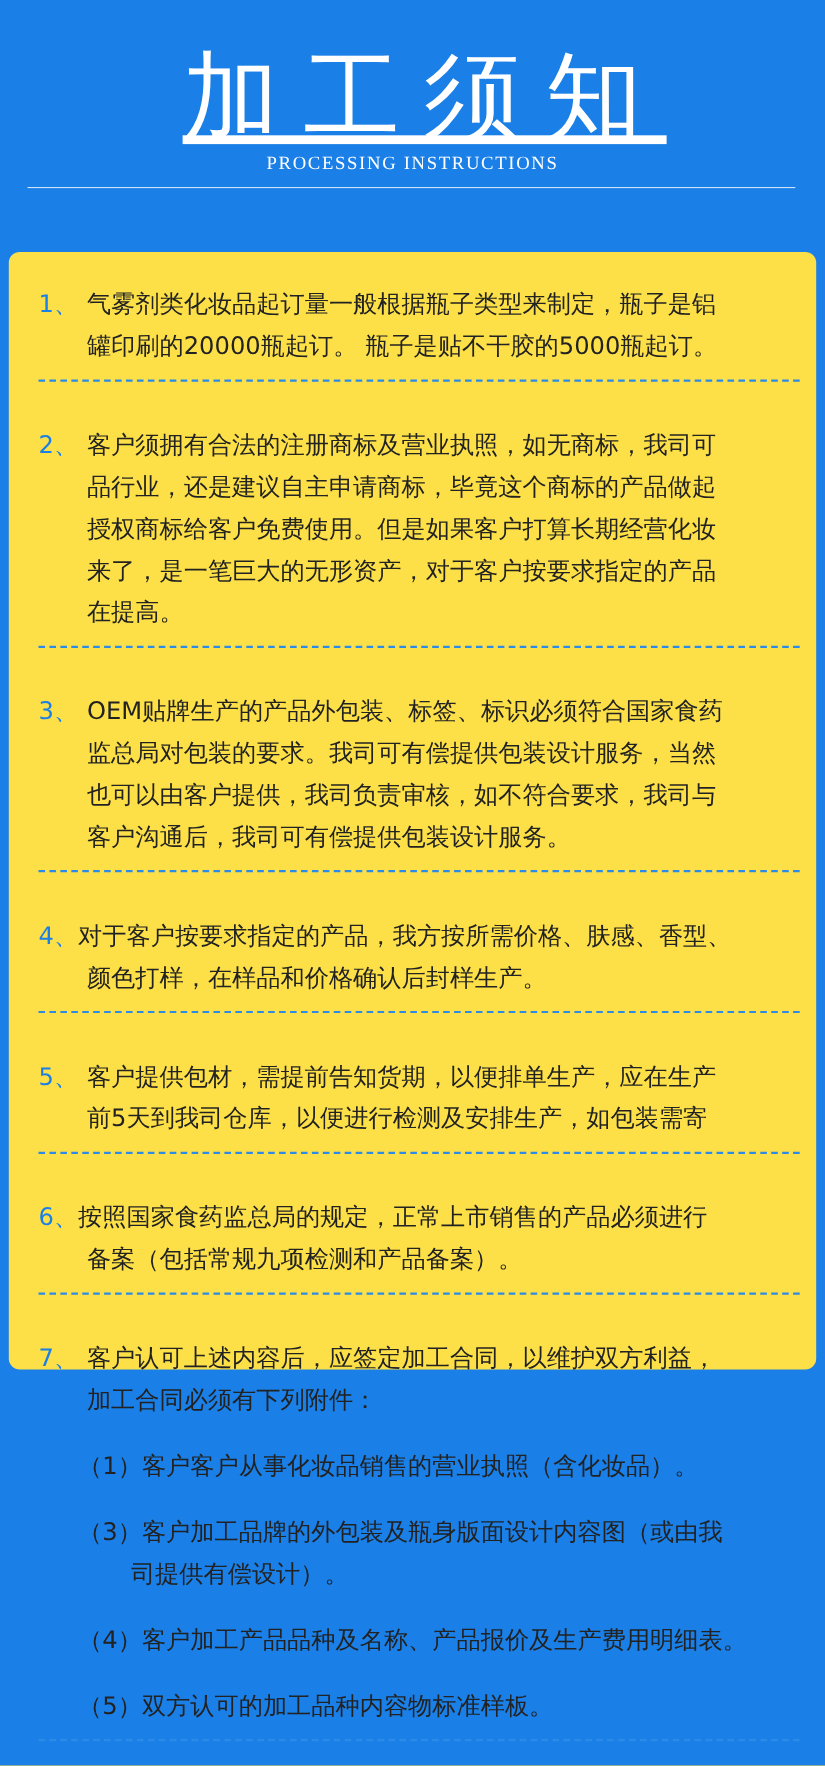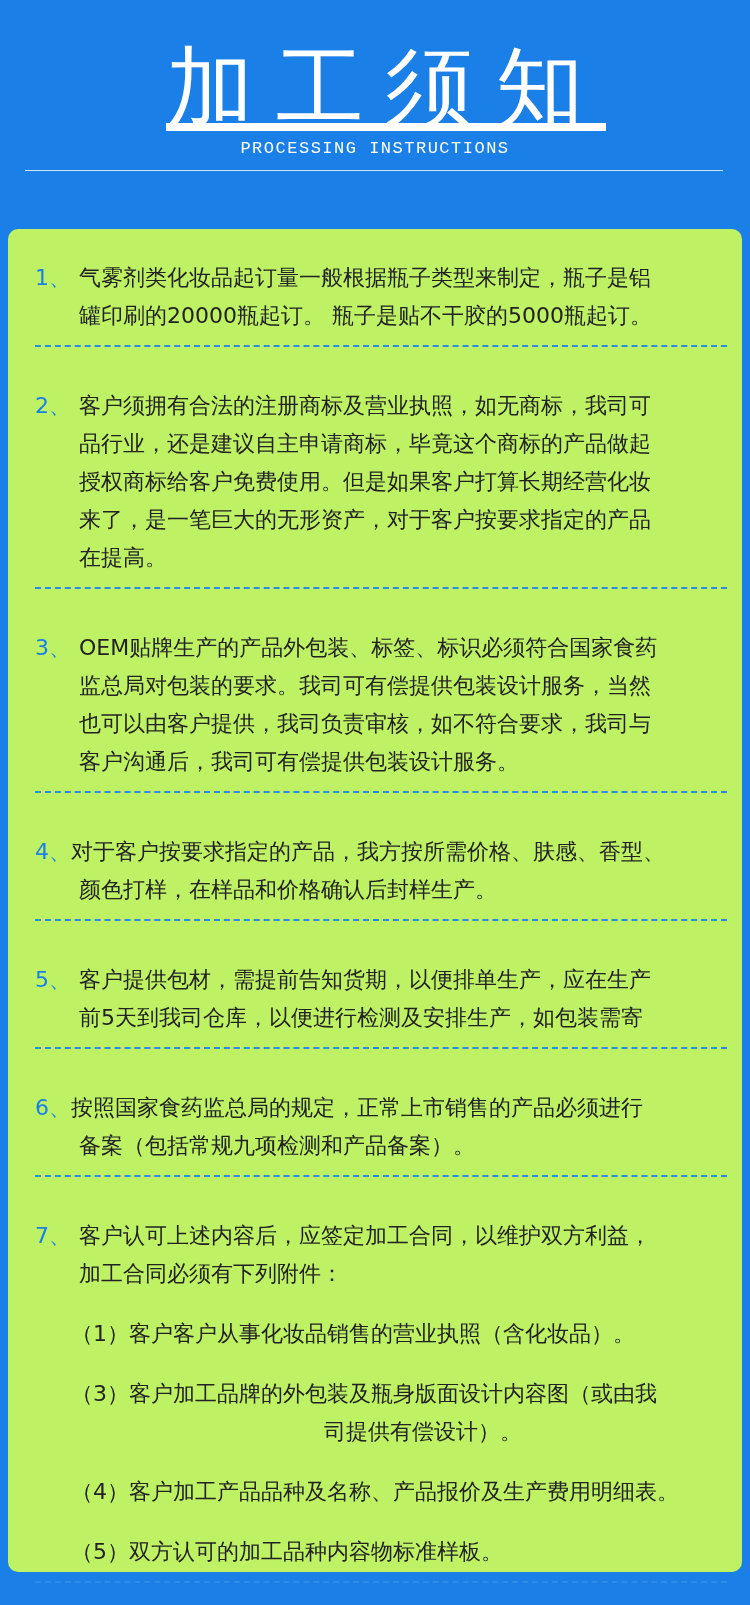--- a/index.html
+++ b/index.html
@@ -1,27 +1,27 @@
 <!DOCTYPE html>
 <html><head>
 <meta charset="utf-8">
 <style>
   html,body{margin:0;padding:0;}
   body{width:750px;height:1605px;background:#1a7fe6;position:relative;overflow:hidden;font-family:"DejaVu Sans","Liberation Sans",sans-serif;}
   .hero-title{position:absolute;left:0;right:0;top:38px;text-align:center;color:#fff;font-size:88px;letter-spacing:22px;line-height:100px;font-weight:300;padding-left:22px;text-decoration:underline;}
-  .hero-sub{position:absolute;left:0;right:0;top:139px;text-align:center;color:#fff;font-family:Liberation Mono, monospace;font-size:17px;letter-spacing:1.5px;}
+  .hero-sub{position:absolute;left:0;right:0;top:139px;text-align:center;color:#fff;font-family:Liberation Serif, serif;font-size:17px;letter-spacing:1.5px;}
   .hero-rule{position:absolute;left:25px;right:27px;top:170px;height:1px;background:#cfe4fb;}
-  .card{position:absolute;left:8px;top:229px;width:734px;height:1343px;background:#bef264;border-radius:10px;}
+  .card{position:absolute;left:8px;top:229px;width:734px;height:1016px;background:#fde047;border-radius:10px;}
   .items{position:absolute;left:27px;top:30px;width:692px;}
   .item{position:relative;padding:0 0 10px 0;margin-bottom:0;}
   .line{font-size:22px;line-height:38px;color:#222;white-space:nowrap;}
   .num{color:#1a7fe6;display:inline-block;width:44px;}
   .indent{padding-left:44px;}
   .sub{padding-left:36px;margin-top:22px;}
-  .sub2{padding-left:84px;text-align:center;}
+  .sub2{padding-left:84px;}
   .dash{height:0;border-top:2px dashed #2d8be8;margin:10px 0 30px 0;}
 </style>
 </head>
 <body>
 
 <div>
   <div class="hero-title">加工须知</div>
   <div class="hero-sub">PROCESSING INSTRUCTIONS</div>
   <div class="hero-rule"></div>
 </div>

